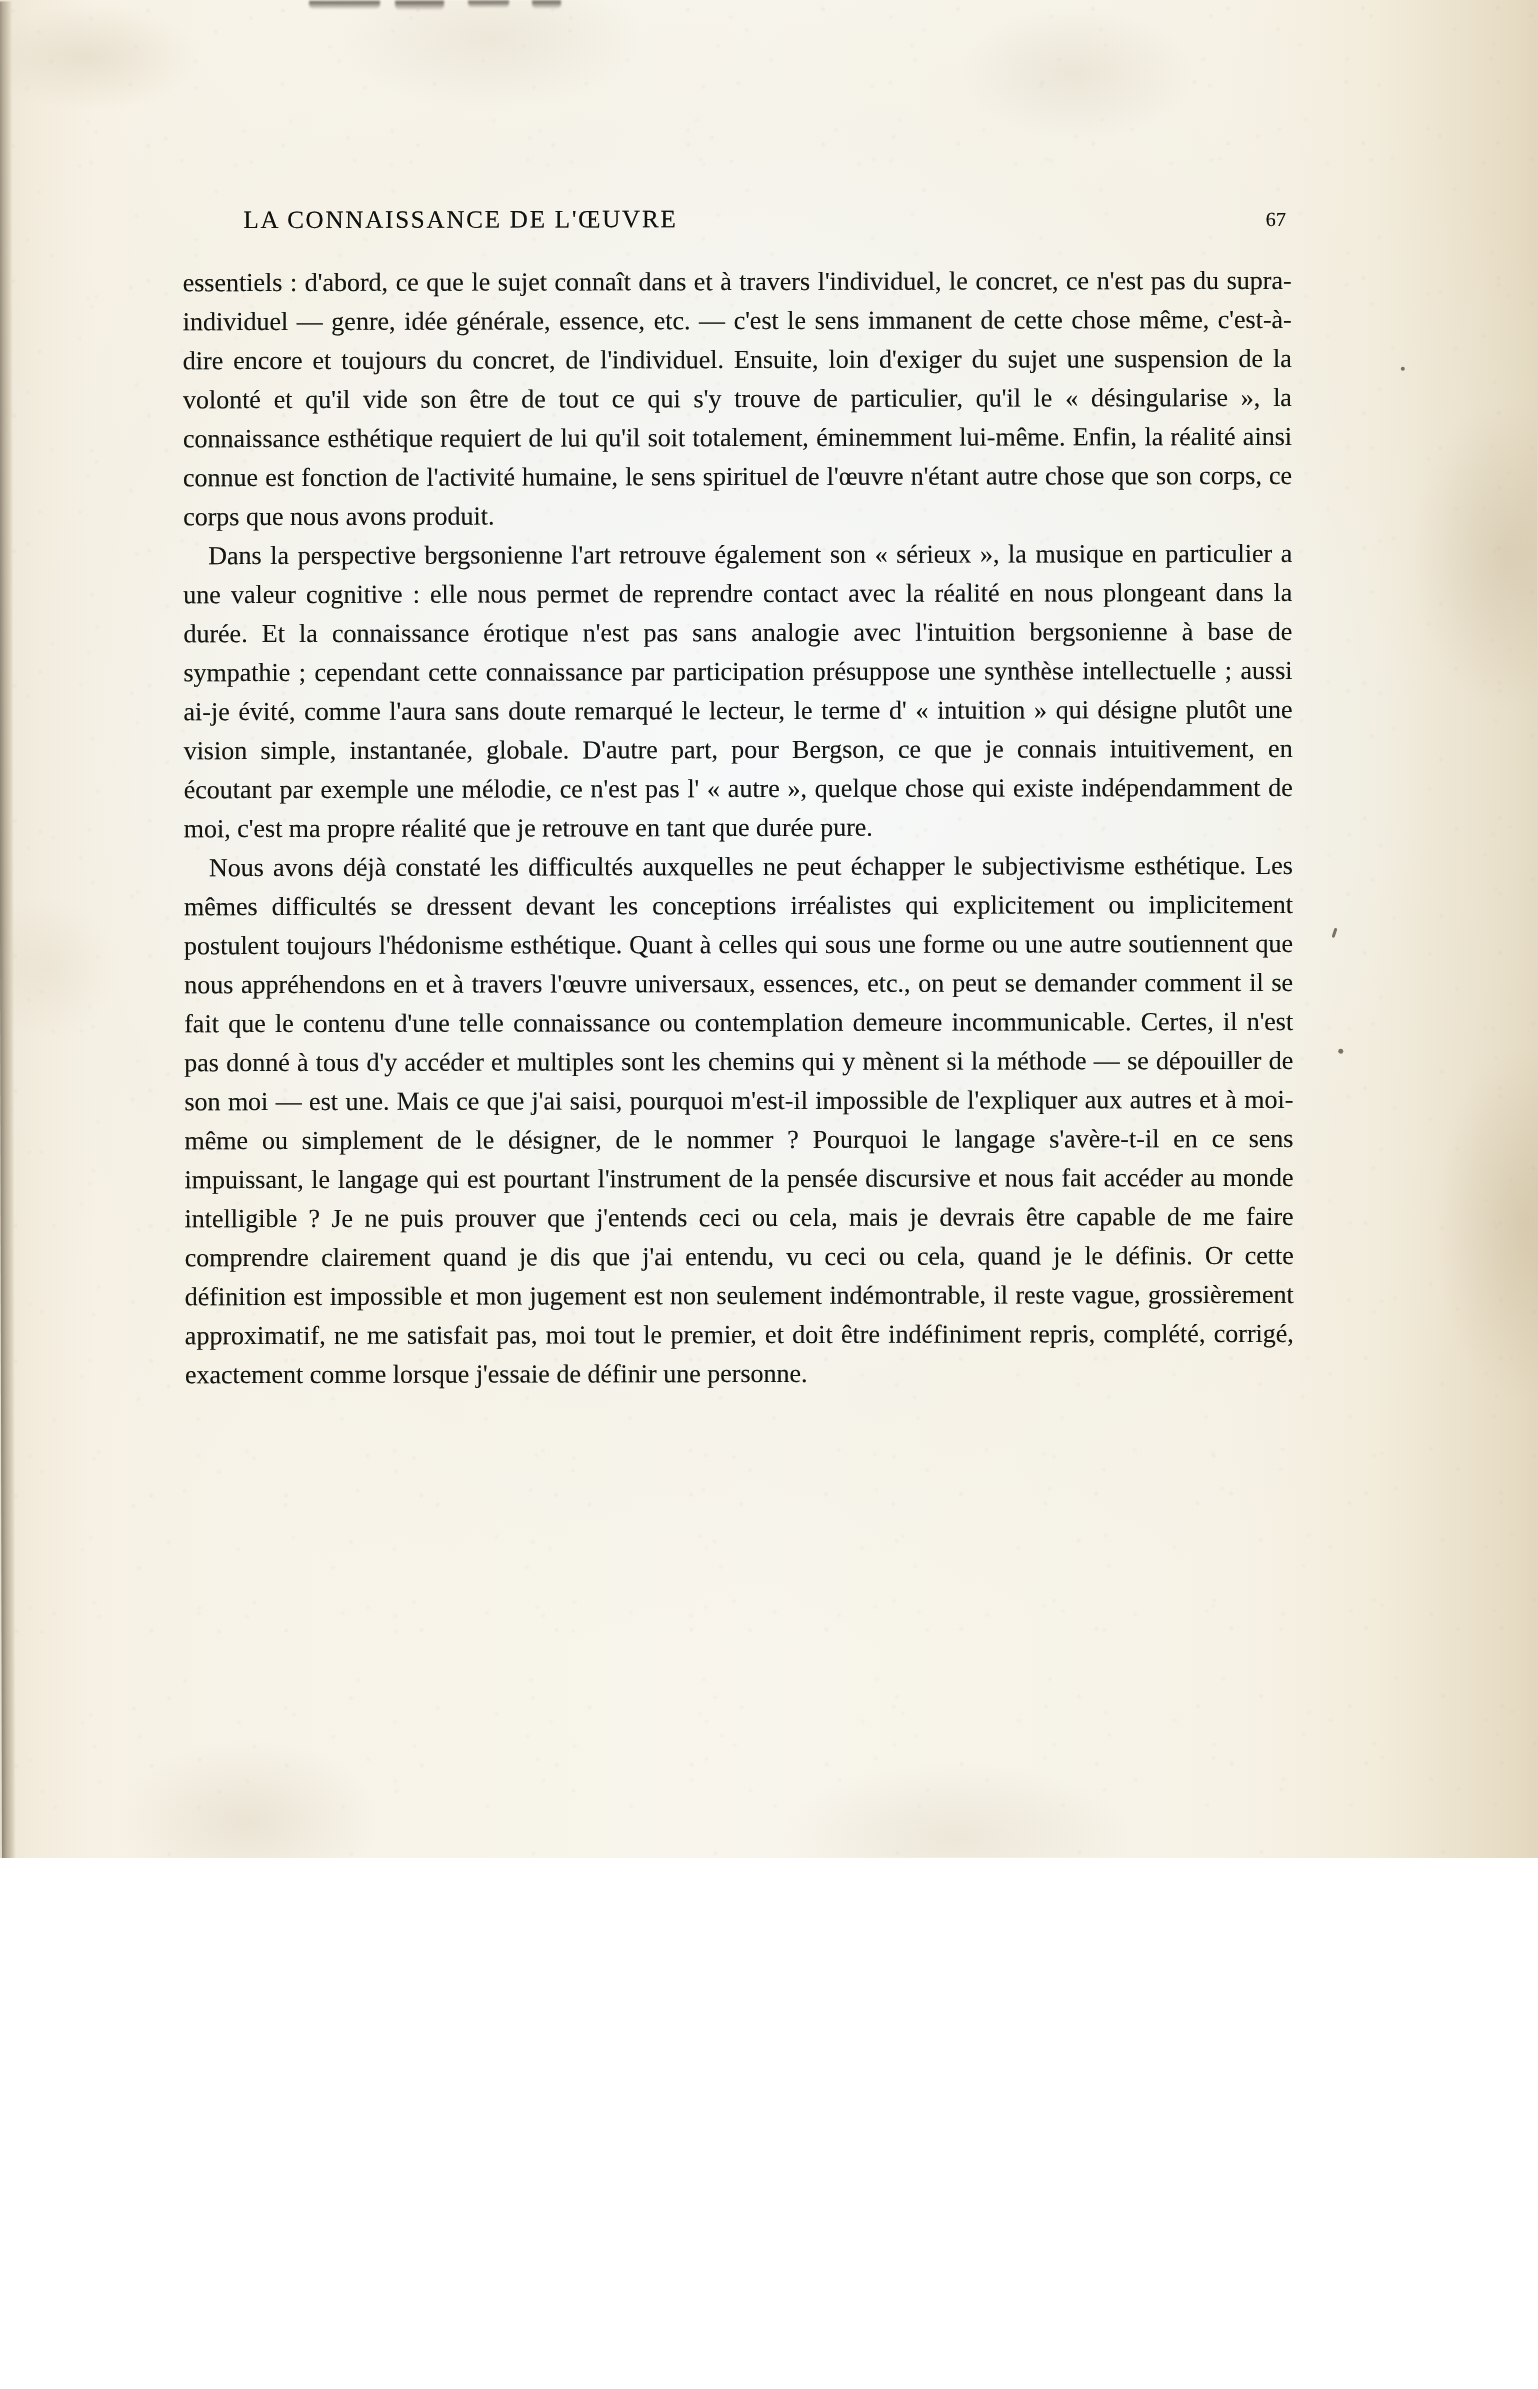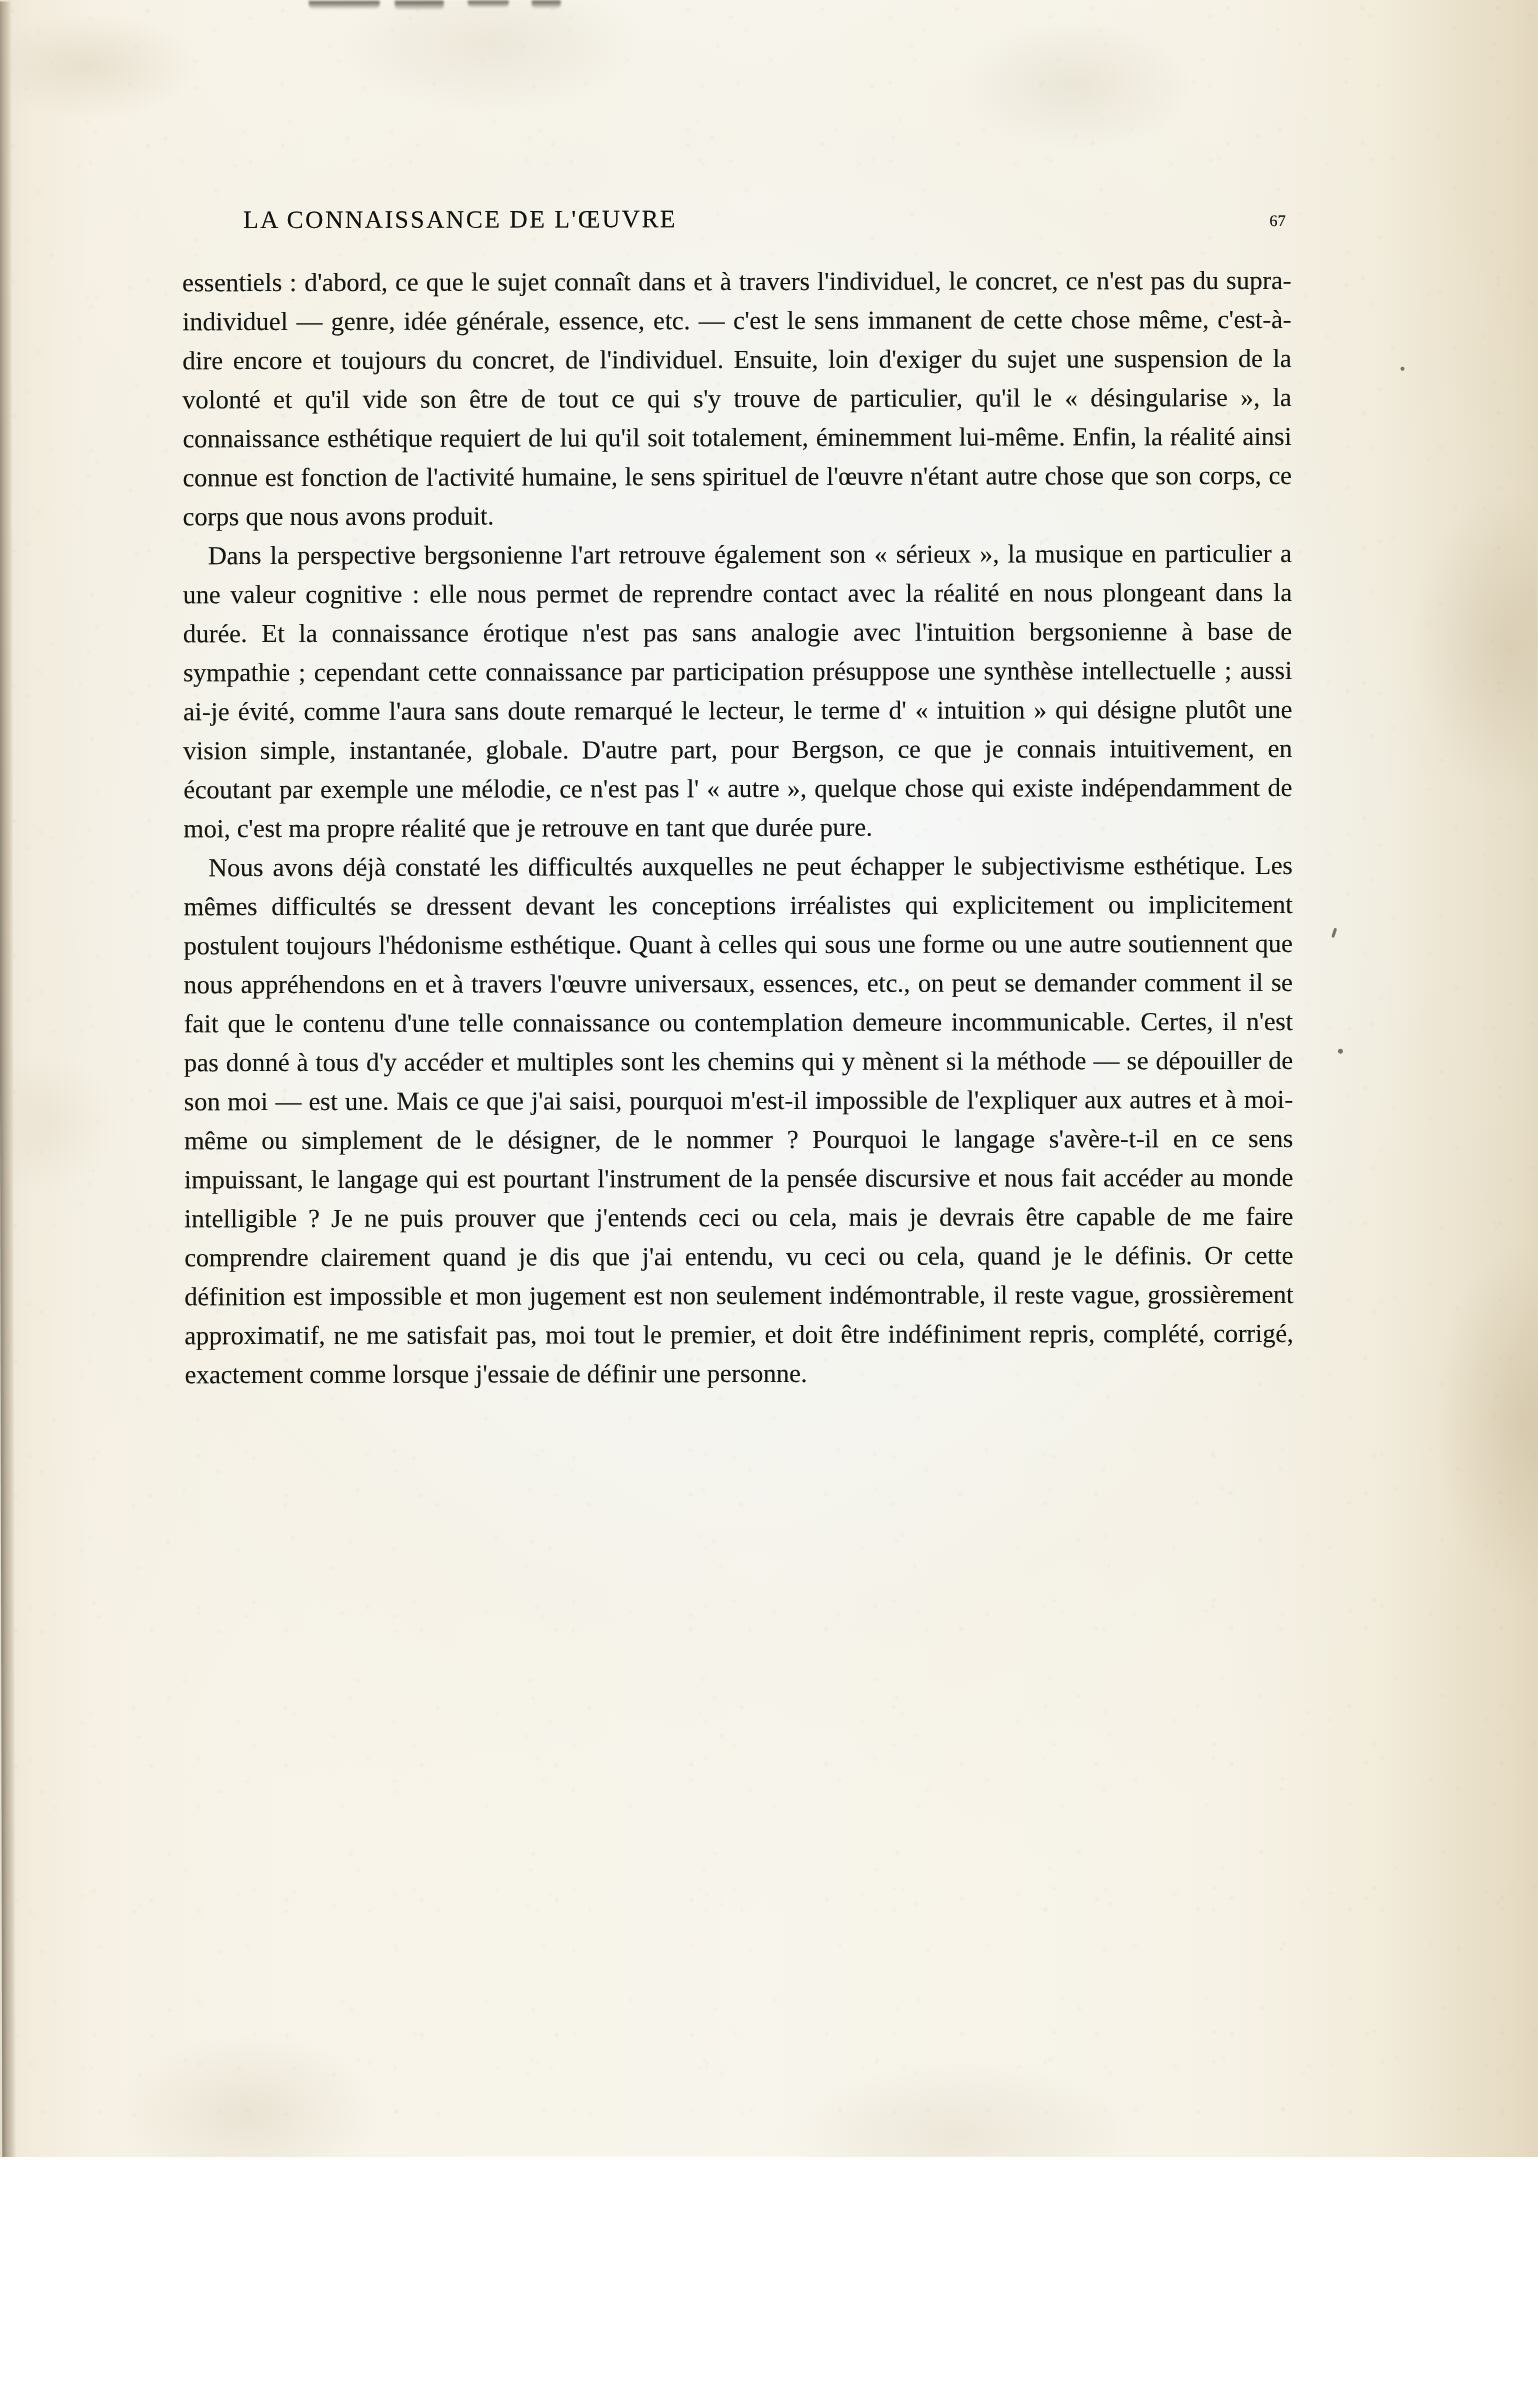--- a/index.html
+++ b/index.html
@@ -4,21 +4,21 @@
 <style>
   html, body {
     margin: 0;
     padding: 0;
     background: #ffffff;
   }
 
   #page {
     position: relative;
     width: 1538px;
-    height: 2157px;
+    height: 1858px;
     overflow: hidden;
     
     background:
       radial-gradient(ellipse 62% 48% at 49% 41%, rgba(247,249,250,0.96) 0%, rgba(243,245,243,0.80) 42%, rgba(238,236,226,0.25) 72%, rgba(238,234,220,0) 100%),
       linear-gradient(90deg,
         #e5ddcc 0px, #efe8d9 12px, #f3ecdd 34px, #f6f1e4 93px,
         #f7f3e8 253px, #f8f5ec 760px, #f6f2e6 1225px,
         #f2ecdb 1377px, #ece3ce 1453px, #e6dcc4 1512px, #e2d7bd 1538px);
     font-family: "Liberation Serif", "DejaVu Serif", serif;
     color: #15171a;
@@ -112,21 +112,21 @@
     letter-spacing: 1.4px;
     color: #10120f;
   }
   .runhead .title {
     font-weight: 400;
     letter-spacing: 1.8px;
     white-space: nowrap;
     text-shadow: 0 0 0.5px rgba(0,0,0,.55);
   }
   .runhead .folio {
-    font-size: 16px;
+    font-size: 20px;
     letter-spacing: 0.4px;
     padding-right: 5px;
     text-shadow: 0 0 0.5px rgba(0,0,0,.55);
   }
 
   p.para {
     margin: 0;
     font-size: 26px;
     line-height: 39px;
     text-align: justify;

